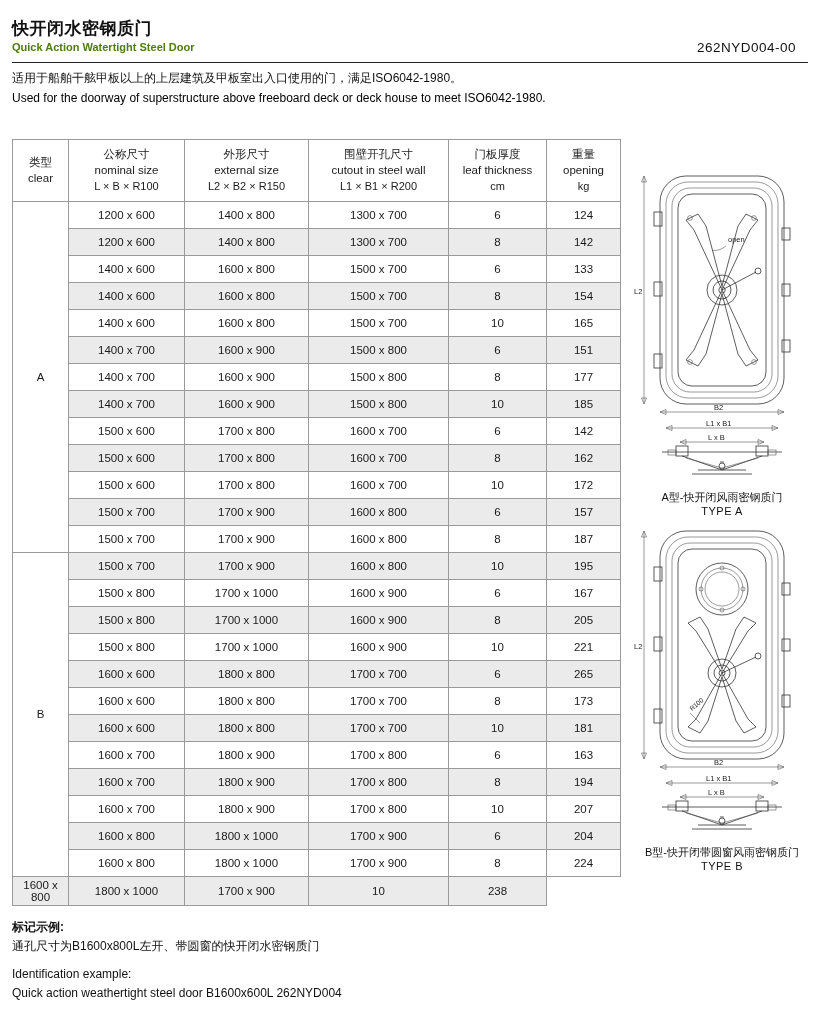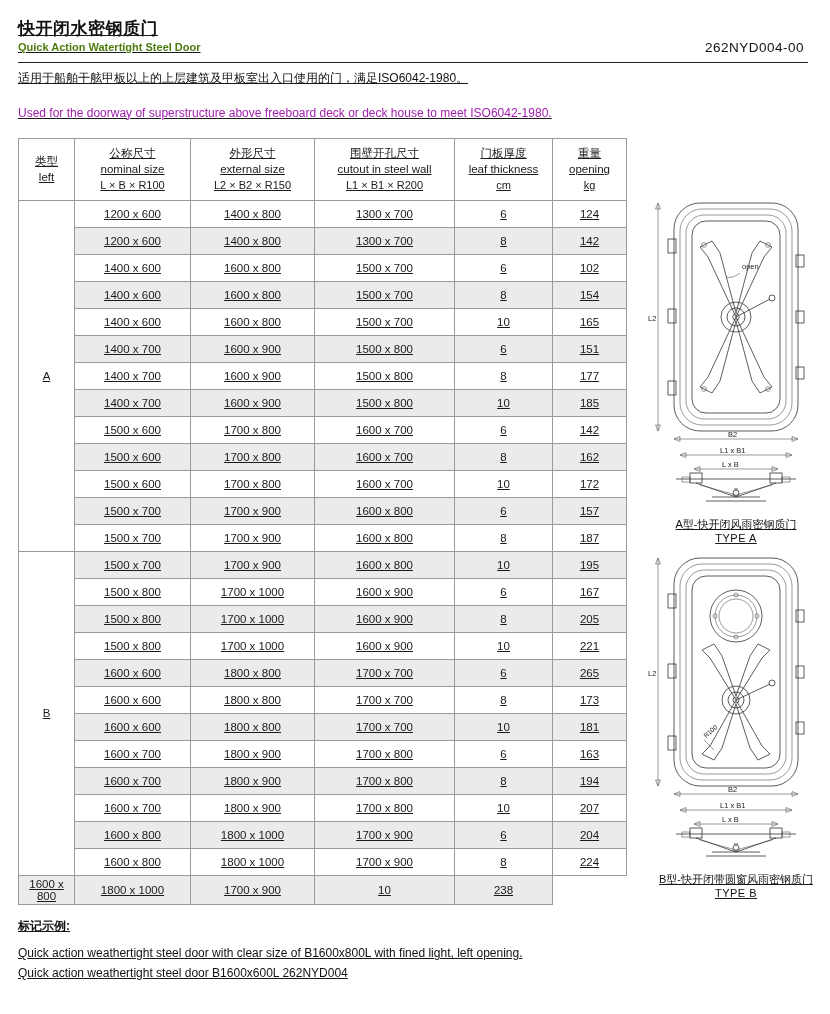--- a/index.html
+++ b/index.html
@@ -13,22 +13,21 @@
     font-family: "Liberation Sans", sans-serif;
     color: #1a1a1a;
     position: relative;
     overflow: hidden;
   }
   .page {
     position: relative;
     width: 830px;
     height: 792px;
     box-sizing: border-box;
-    padding: 18px 22px 0 18px;
-    text-decoration: underline;
+    padding: 18px 22px 0 12px;
   }
   
   .header {
     position: relative;
   }
   .title-cn {
     font-size: 17px;
     font-weight: bold;
     letter-spacing: 0.5px;
     color: #111;
@@ -36,48 +35,47 @@
   }
   .title-en {
     font-size: 11px;
     font-weight: bold;
     color: #4d7c0f;
     line-height: 1.3;
     margin-top: 1px;
   }
   .doc-code {
     position: absolute;
-    right: 4px;
+    right: 12px;
     top: 22px;
     font-size: 13.5px;
     letter-spacing: 0.5px;
     color: #111;
   }
   .rule {
     border: none;
     border-top: 1px solid #222;
     margin: 7px 0 6px 0;
   }
   .desc-cn {
     font-size: 12px;
     color: #111;
     line-height: 1.5;
   }
   .desc-en {
     font-size: 12px;
-    color: #a21caf;
+    color: #000000;
     line-height: 1.5;
-    margin-top: 17px;
+    margin-top: 2px;
   }
   
   .content {
     display: flex;
-    margin-top: 16px;
-    align-items: flex-end;
-    gap: 8px;
+    margin-top: 32px;
+    align-items: center;
   }
   .table-wrap {
     width: 608px;
     flex: 0 0 608px;
   }
   table.spec {
     border-collapse: collapse;
     width: 100%;
     table-layout: fixed;
   }
@@ -188,21 +186,21 @@
             <col class="c-nom">
             <col class="c-ext">
           <col class="c-cut">
             <col class="c-leaf">
             <col class="c-wt">
         </colgroup>
         <thead>
           <tr>
             <th>
               <span class="th-cn">类型</span>
-              <span class="th-en">left</span>
+              <span class="th-en">clear</span>
             </th>
             <th>
               <span class="th-cn">公称尺寸</span>
               <span class="th-en">nominal size</span>
               <span class="th-sub">L × B × R100</span>
             </th>
             <th>
               <span class="th-cn">外形尺寸</span>
               <span class="th-en">external size</span>
               <span class="th-sub">L2 × B2 × R150</span>
@@ -238,21 +236,21 @@
               <td>1400 x 800</td>
               <td>1300 x 700</td>
               <td>8</td>
               <td>142</td>
             </tr>
             <tr>
               <td>1400 x 600</td>
               <td>1600 x 800</td>
               <td>1500 x 700</td>
               <td>6</td>
-              <td>102</td>
+              <td>133</td>
             </tr>
             <tr class="shaded">
               <td>1400 x 600</td>
               <td>1600 x 800</td>
               <td>1500 x 700</td>
               <td>8</td>
               <td>154</td>
             </tr>
             <tr>
               <td>1400 x 600</td>
@@ -552,18 +550,19 @@
         </svg>
         <div class="fig-caption-cn">B型-快开闭带圆窗风雨密钢质门</div>
         <div class="fig-caption-en">TYPE B</div>
       </div>
 
     </div>
   </div>
 
   <div class="footer">
     <div class="bold">标记示例:</div>
+    <div>通孔尺寸为B1600x800L左开、带圆窗的快开闭水密钢质门</div>
     <div class="gap"></div>
-    <div>Quick action weathertight steel door with clear size of B1600x800L with fined light, left opening.</div>
+    <div>Identification example:</div>
     <div>Quick action weathertight steel door B1600x600L 262NYD004</div>
   </div>
 
 </div>
 
 </body></html>

